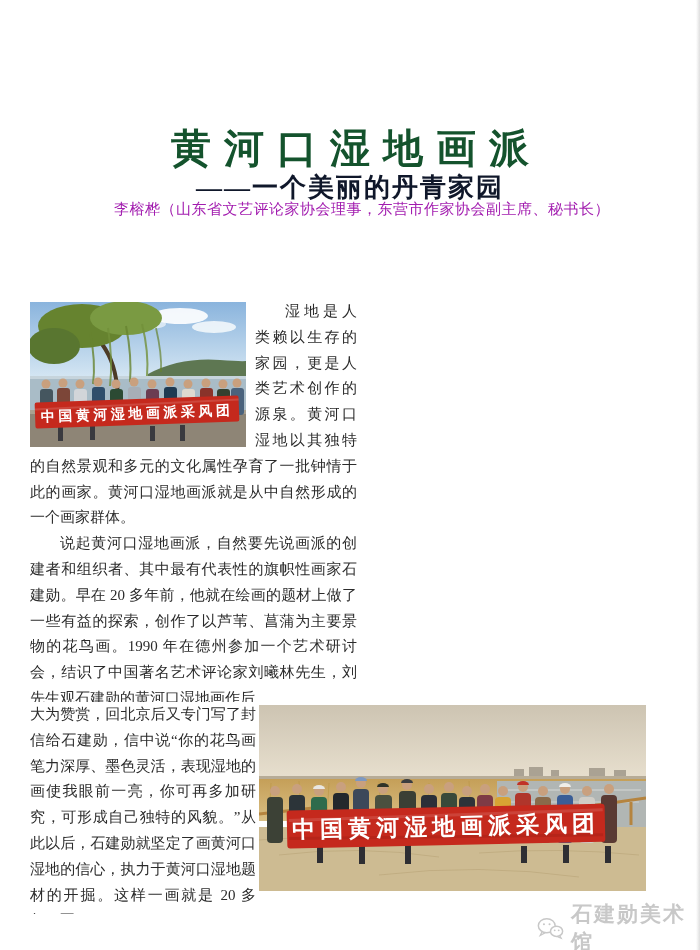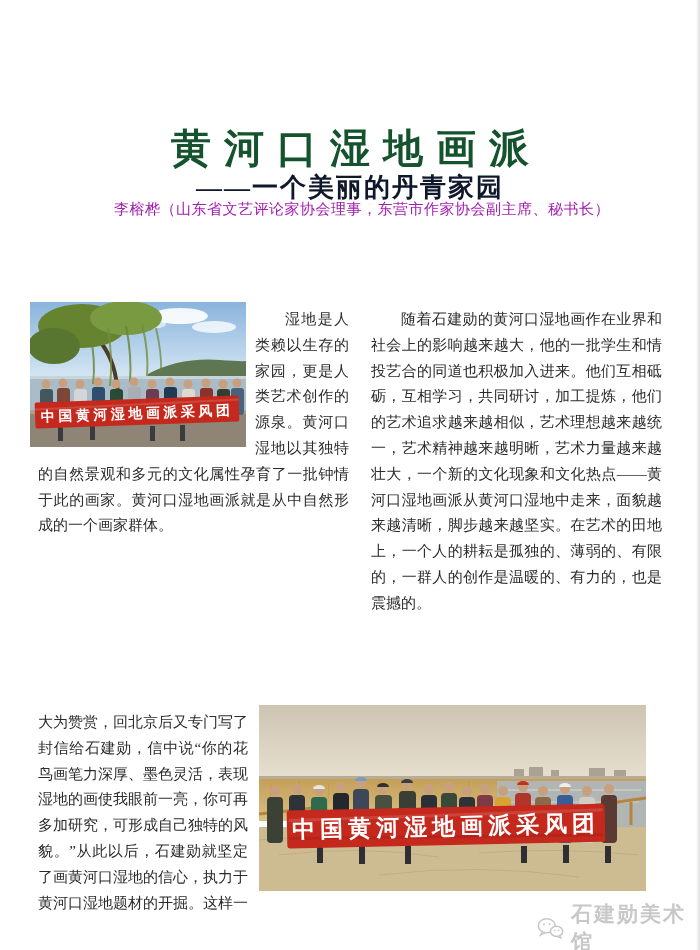--- a/index.html
+++ b/index.html
@@ -9,21 +9,21 @@
   }
   .edge-shadow{position:absolute;top:0;right:0;width:4px;height:100%;
     background:linear-gradient(to left,#dedede,rgba(255,255,255,0));}
   .title{position:absolute;top:94px;left:0;width:100%;text-align:center;
     font-size:40px;font-weight:bold;letter-spacing:13px;text-indent:13px;color:#14532d;}
   .subtitle{position:absolute;top:148px;left:0;width:100%;text-align:center;
     font-size:26px;font-weight:bold;letter-spacing:2px;color:#0f172a;}
   .byline{position:absolute;top:200px;left:0;width:100%;text-align:center;
     font-size:15px;letter-spacing:.5px;color:#a21caf;margin-left:12px;}
   .col{position:absolute;text-align:justify;font-size:15px;line-height:25.8px;}
-  .col p{margin:8px;}
+  .col p{margin:0;}
   .indent{text-indent:2em;}
   .col-a{left:30px;top:299px;width:327px;height:403px;overflow:hidden;}
   .col-b{left:30px;top:702px;width:226px;height:212px;overflow:hidden;}
   .col-r{left:363px;top:299px;width:307px;height:406px;overflow:hidden;}
   .photo1-wrap{float:left;width:216px;height:145px;margin:3px 9px 5px 0;}
   .photo2{position:absolute;left:259px;top:705px;width:387px;height:186px;}
   .footer{position:absolute;left:536px;top:900px;display:flex;align-items:center;gap:7px;}
   .gallery-name{font-size:21px;letter-spacing:2px;color:#c8c8c8;font-weight:bold;}
   svg{display:block;}
 </style>
@@ -99,28 +99,28 @@
             <rect x="150" y="123" width="5" height="16"></rect>
         </g>
         <g transform="rotate(-2 108 110)">
           <rect x="5" y="97" width="204" height="26" rx="2" style="fill:var(--banner-red,#c5291d)"></rect>
           <path d="M5,104 L209,101" stroke="#ffffff" opacity=".14" stroke-width="2"></path>
           <text x="107" y="116" text-anchor="middle" font-size="14" font-weight="bold" letter-spacing="3.5" fill="#ffffff" font-family="Liberation Serif, serif">中国黄河湿地画派采风团</text>
         </g>
       </svg>
     </div>
     <p class="indent">湿地是人类赖以生存的家园，更是人类艺术创作的源泉。黄河口湿地以其独特的自然景观和多元的文化属性孕育了一批钟情于此的画家。黄河口湿地画派就是从中自然形成的一个画家群体。</p>
+    <p class="indent">说起黄河口湿地画派，自然要先说画派的创建者和组织者、其中最有代表性的旗帜性画家石建勋。早在 20 多年前，他就在绘画的题材上做了一些有益的探索，创作了以芦苇、菖蒲为主要景物的花鸟画。1990 年在德州参加一个艺术研讨会，结识了中国著名艺术评论家刘曦林先生，刘先生观石建勋的黄河口湿地画作后</p>
   </div>
 
   <div class="col col-b">
     <p>大为赞赏，回北京后又专门写了封信给石建勋，信中说“你的花鸟画笔力深厚、墨色灵活，表现湿地的画使我眼前一亮，你可再多加研究，可形成自己独特的风貌。”从此以后，石建勋就坚定了画黄河口湿地的信心，执力于黄河口湿地题材的开掘。这样一画就是 20 多年。不</p>
   </div>
 
   <div class="col col-r">
-    <p class="indent">随着石建勋的黄河口湿地画作在业界和社会上的影响越来越大，他的一批学生和情投艺合的同道也积极加入进来。他们互相砥砺，互相学习，共同研讨，加工提炼，他们的艺术追求越来越相似，艺术理想越来越统一，艺术精神越来越明晰，艺术力量越来越壮大，一个新的文化现象和文化热点——黄河口湿地画派从黄河口湿地中走来，面貌越来越清晰，脚步越来越坚实。在艺术的田地上，一个人的耕耘是孤独的、薄弱的、有限的，一群人的创作是温暖的、有力的，也是震撼的。</p>
   </div>
 
   <div class="photo2">
     <svg viewBox="0 0 387 186" width="387" height="186" preserveAspectRatio="none">
       <defs>
         <linearGradient id="sky2" x1="0" y1="0" x2="0" y2="1">
           <stop offset="0" stop-color="#cdc4b2"></stop>
             <stop offset="1" stop-color="#eee6d5"></stop>
         </linearGradient>
         <linearGradient id="reeds" x1="0" y1="0" x2="0" y2="1">

